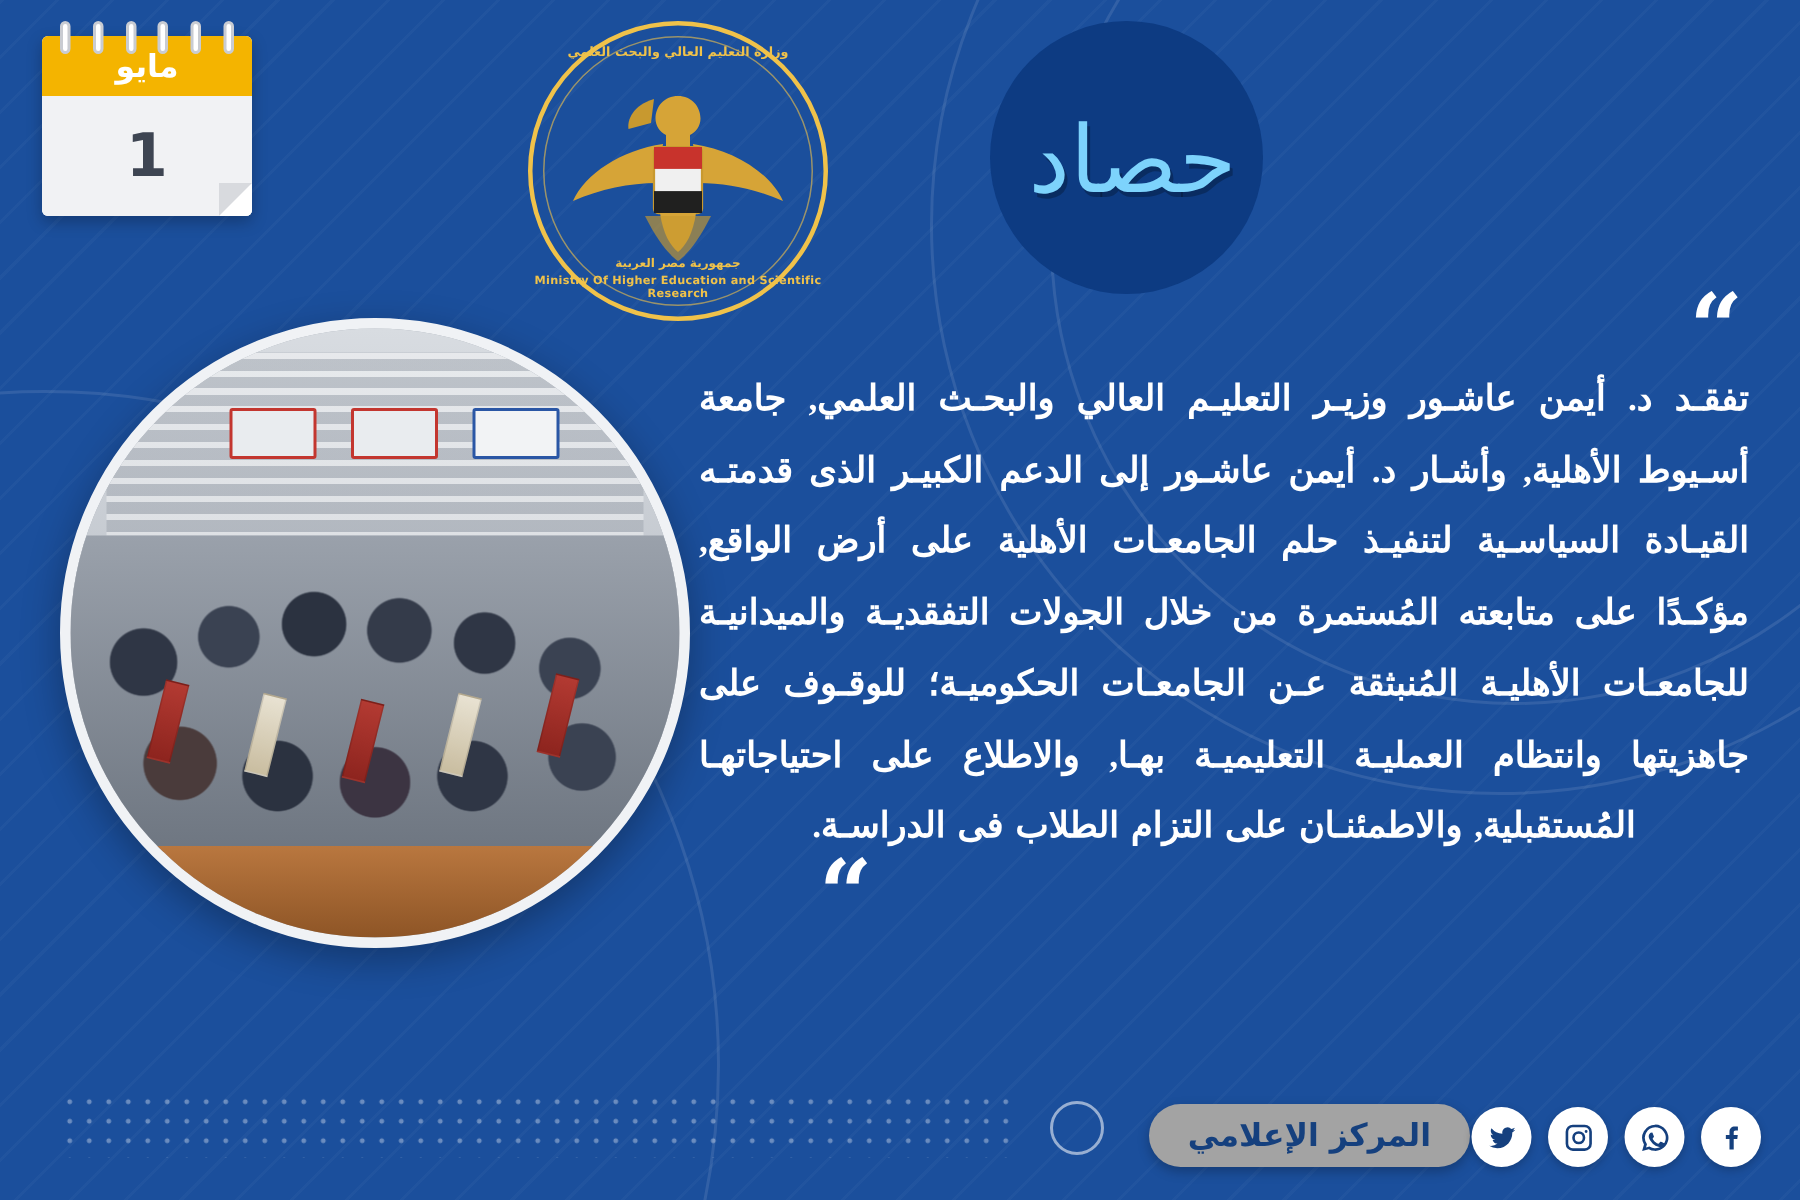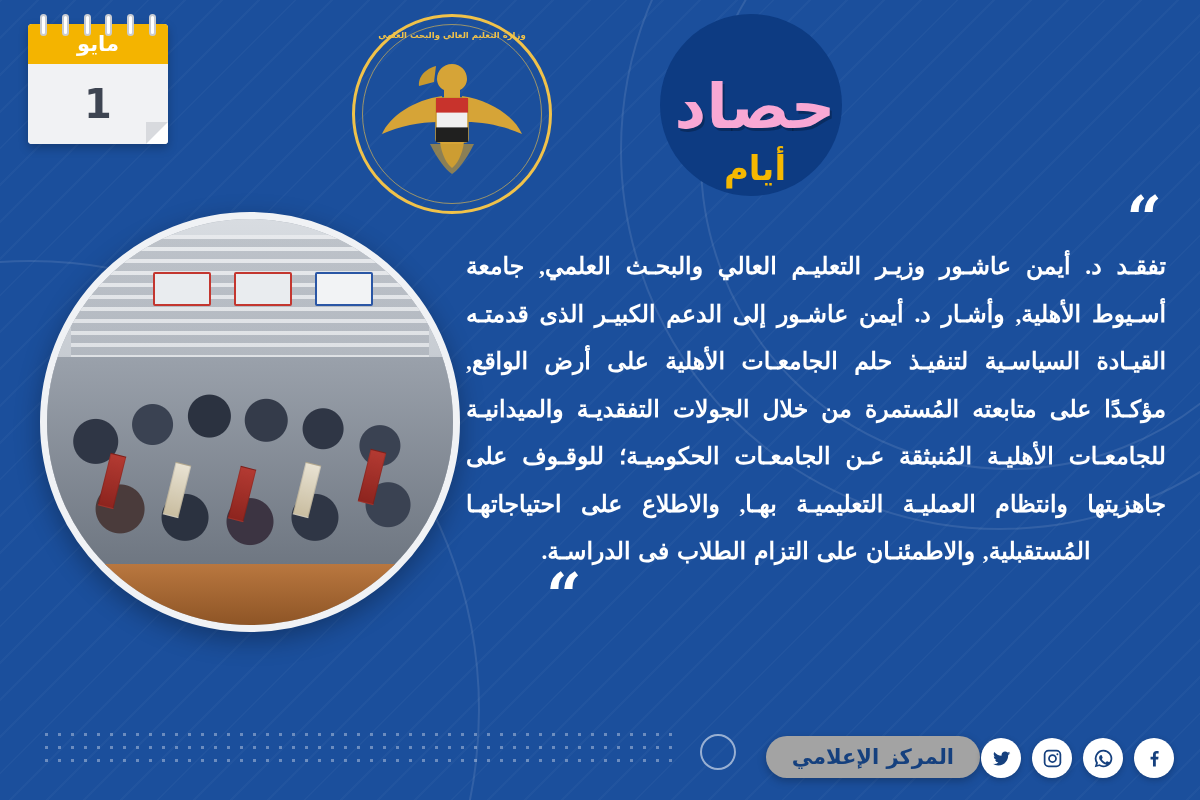--- a/index.html
+++ b/index.html
@@ -117,22 +117,22 @@
   }
   .hasad-circle {
     position: absolute; left: 20px; top: 8px;
     width: 182px; height: 182px;
     border-radius: 50%;
     background: #0d3b82;
   }
   .hasad-word {
     position: absolute; inset: 0;
     display: flex; align-items: center; justify-content: center;
-    color: #f9a8d4;
-    font-size: 62px; font-weight: bold;
+    color: #7dd3fc;
+    font-size: 62px; font-weight: normal;
     text-shadow: 2px 3px 0 rgba(0,0,0,0.25);
     letter-spacing: -4px;
   }
   .hasad-sub {
     position: absolute; left: 0; right: 0; bottom: 18px;
     text-align: center; color: #f5b800;
     font-size: 34px; font-weight: bold;
   }
 
   
@@ -304,26 +304,29 @@
         <path d="M-16,-44 C-30,-40 -34,-30 -33,-24 L-18,-28 Z" fill="#c8992f"></path>
         <path d="M-10,-14 C-38,-10 -62,6 -70,24 C-52,16 -32,12 -14,12 Z" fill="#d6a437"></path>
         <path d="M10,-14 C38,-10 62,6 70,24 C52,16 32,12 14,12 Z" fill="#d6a437"></path>
         <rect x="-16" y="-12" width="32" height="44" rx="3" fill="#f0f0f0" stroke="#c8992f" stroke-width="1.5"></rect>
         <rect x="-16" y="-12" width="32" height="14.6" fill="#c8332c"></rect>
         <rect x="-16" y="17.4" width="32" height="14.6" fill="#20201f"></rect>
         <path d="M-12,32 C-10,46 -5,54 0,58 C5,54 10,46 12,32 Z" fill="#d6a437"></path>
         <path d="M-22,34 C-14,50 -6,60 0,64 C6,60 14,50 22,34 Z" fill="#c8992f" opacity="0.65"></path>
       </g>
     </svg>
+    <div class="emb-text-bottom">
+      <span class="ar">جمهورية مصر العربية</span>
+      <span>Ministry Of Higher Education and Scientific Research</span>
+    </div>
   </div>
 
   <div id="hasad">
     <div class="hasad-circle"></div>
     <div class="hasad-word">حصاد</div>
-    <div class="hasad-sub">أيام</div>
   </div>
 
   <div id="photo-wrap">
     <div id="photo-ring">
       <div class="ph-bg"></div>
       <div class="ph-wall"></div>
       <div class="ph-stairs"></div>
       <div class="ph-banner b1"></div>
       <div class="ph-banner b2"></div>
       <div class="ph-banner b3"></div>

